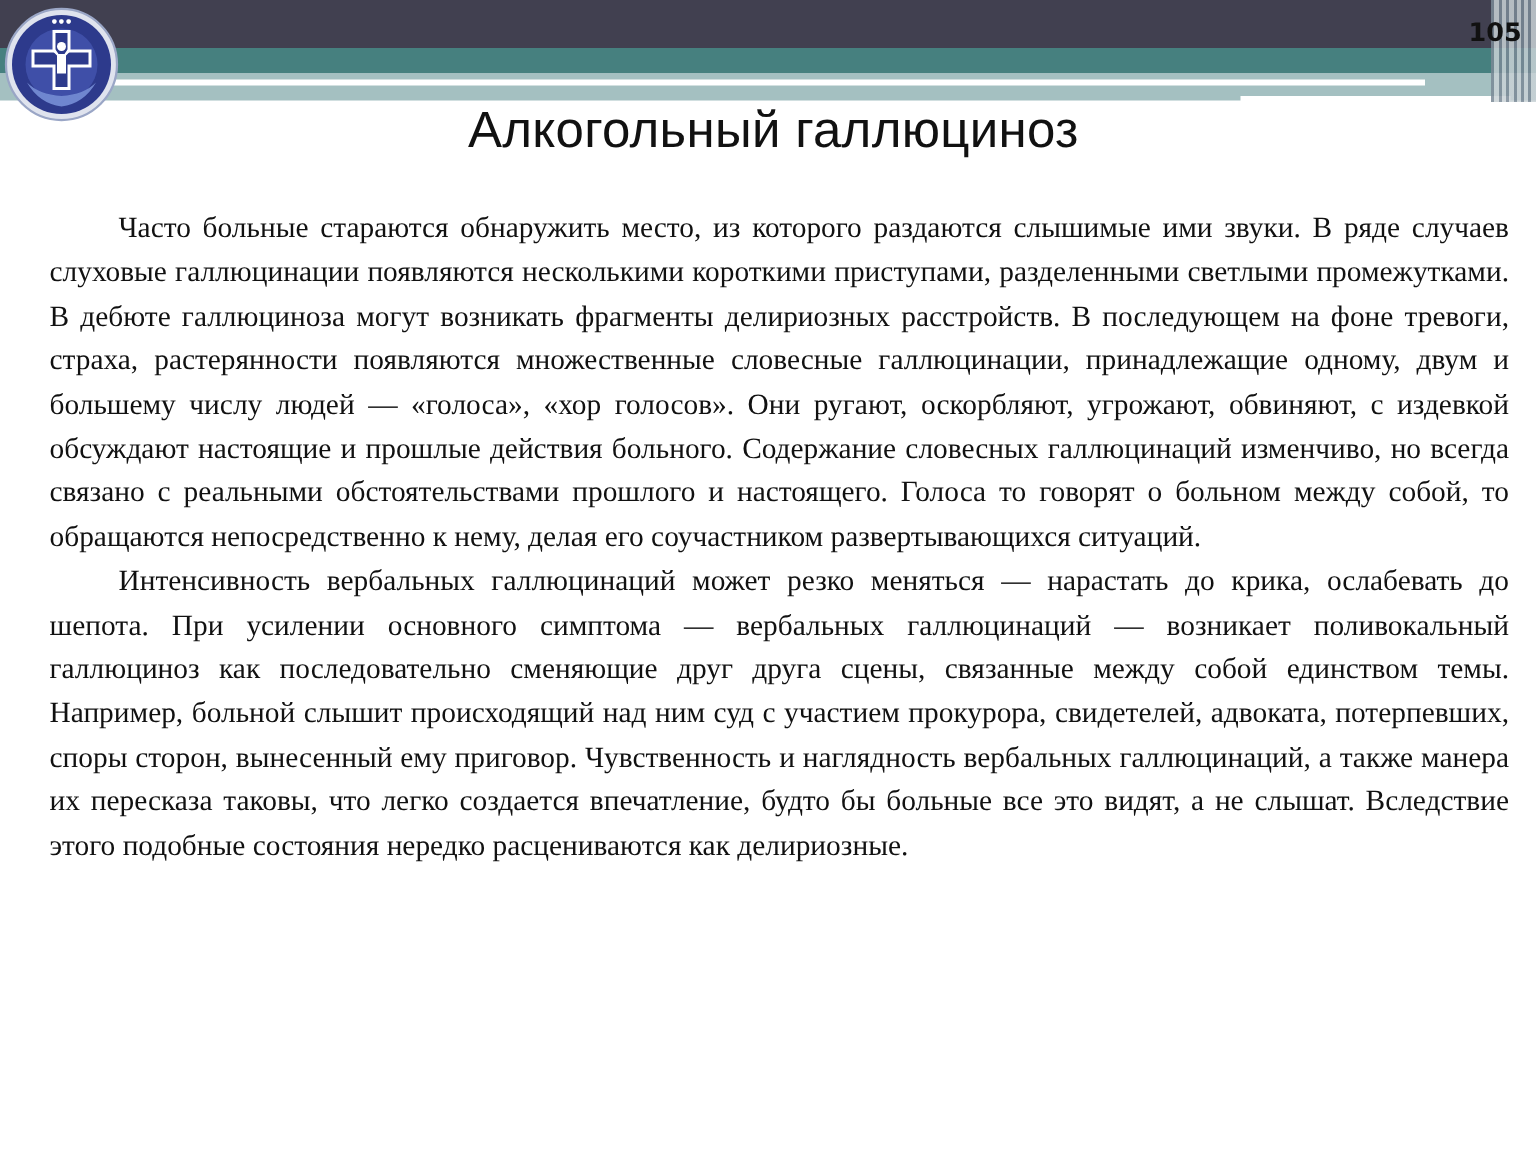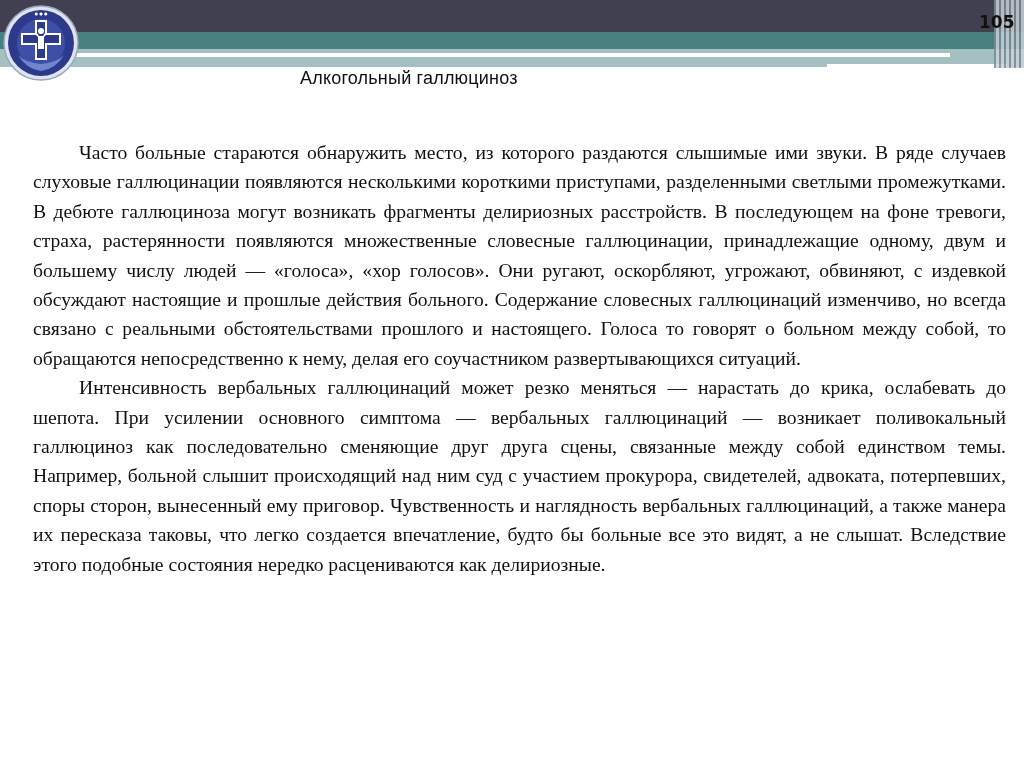--- a/index.html
+++ b/index.html
@@ -36,22 +36,22 @@
     .slide-number {
       position: absolute; left: 950px; top: 12px;
       font-family: "DejaVu Sans", sans-serif; font-weight: bold; font-size: 17px;
       color: #111111;
       margin-left: 29px;
     }
     .logo {
       position: absolute; left: 2px; top: 3px; width: 78px; height: 80px;
     }
     .title {
-      position: absolute; left: 300px; top: 68px;
-      font-family: "Liberation Sans", sans-serif; font-size: 18px; color: #111111;
+      position: absolute; left: 312px; top: 68px;
+      font-family: "Liberation Sans", sans-serif; font-size: 34px; color: #111111;
       letter-spacing: 0.2px;
     }
     .content {
       position: absolute; left: 33px; top: 138px; width: 973px;
       font-size: 19.6px; line-height: 29.4px; color: #111111;
       text-align: justify;
     }
     .content p { margin: 0; }
     .p-first { text-indent: 0; padding-left: 0; }
     .p-indent { text-indent: 46px; }

